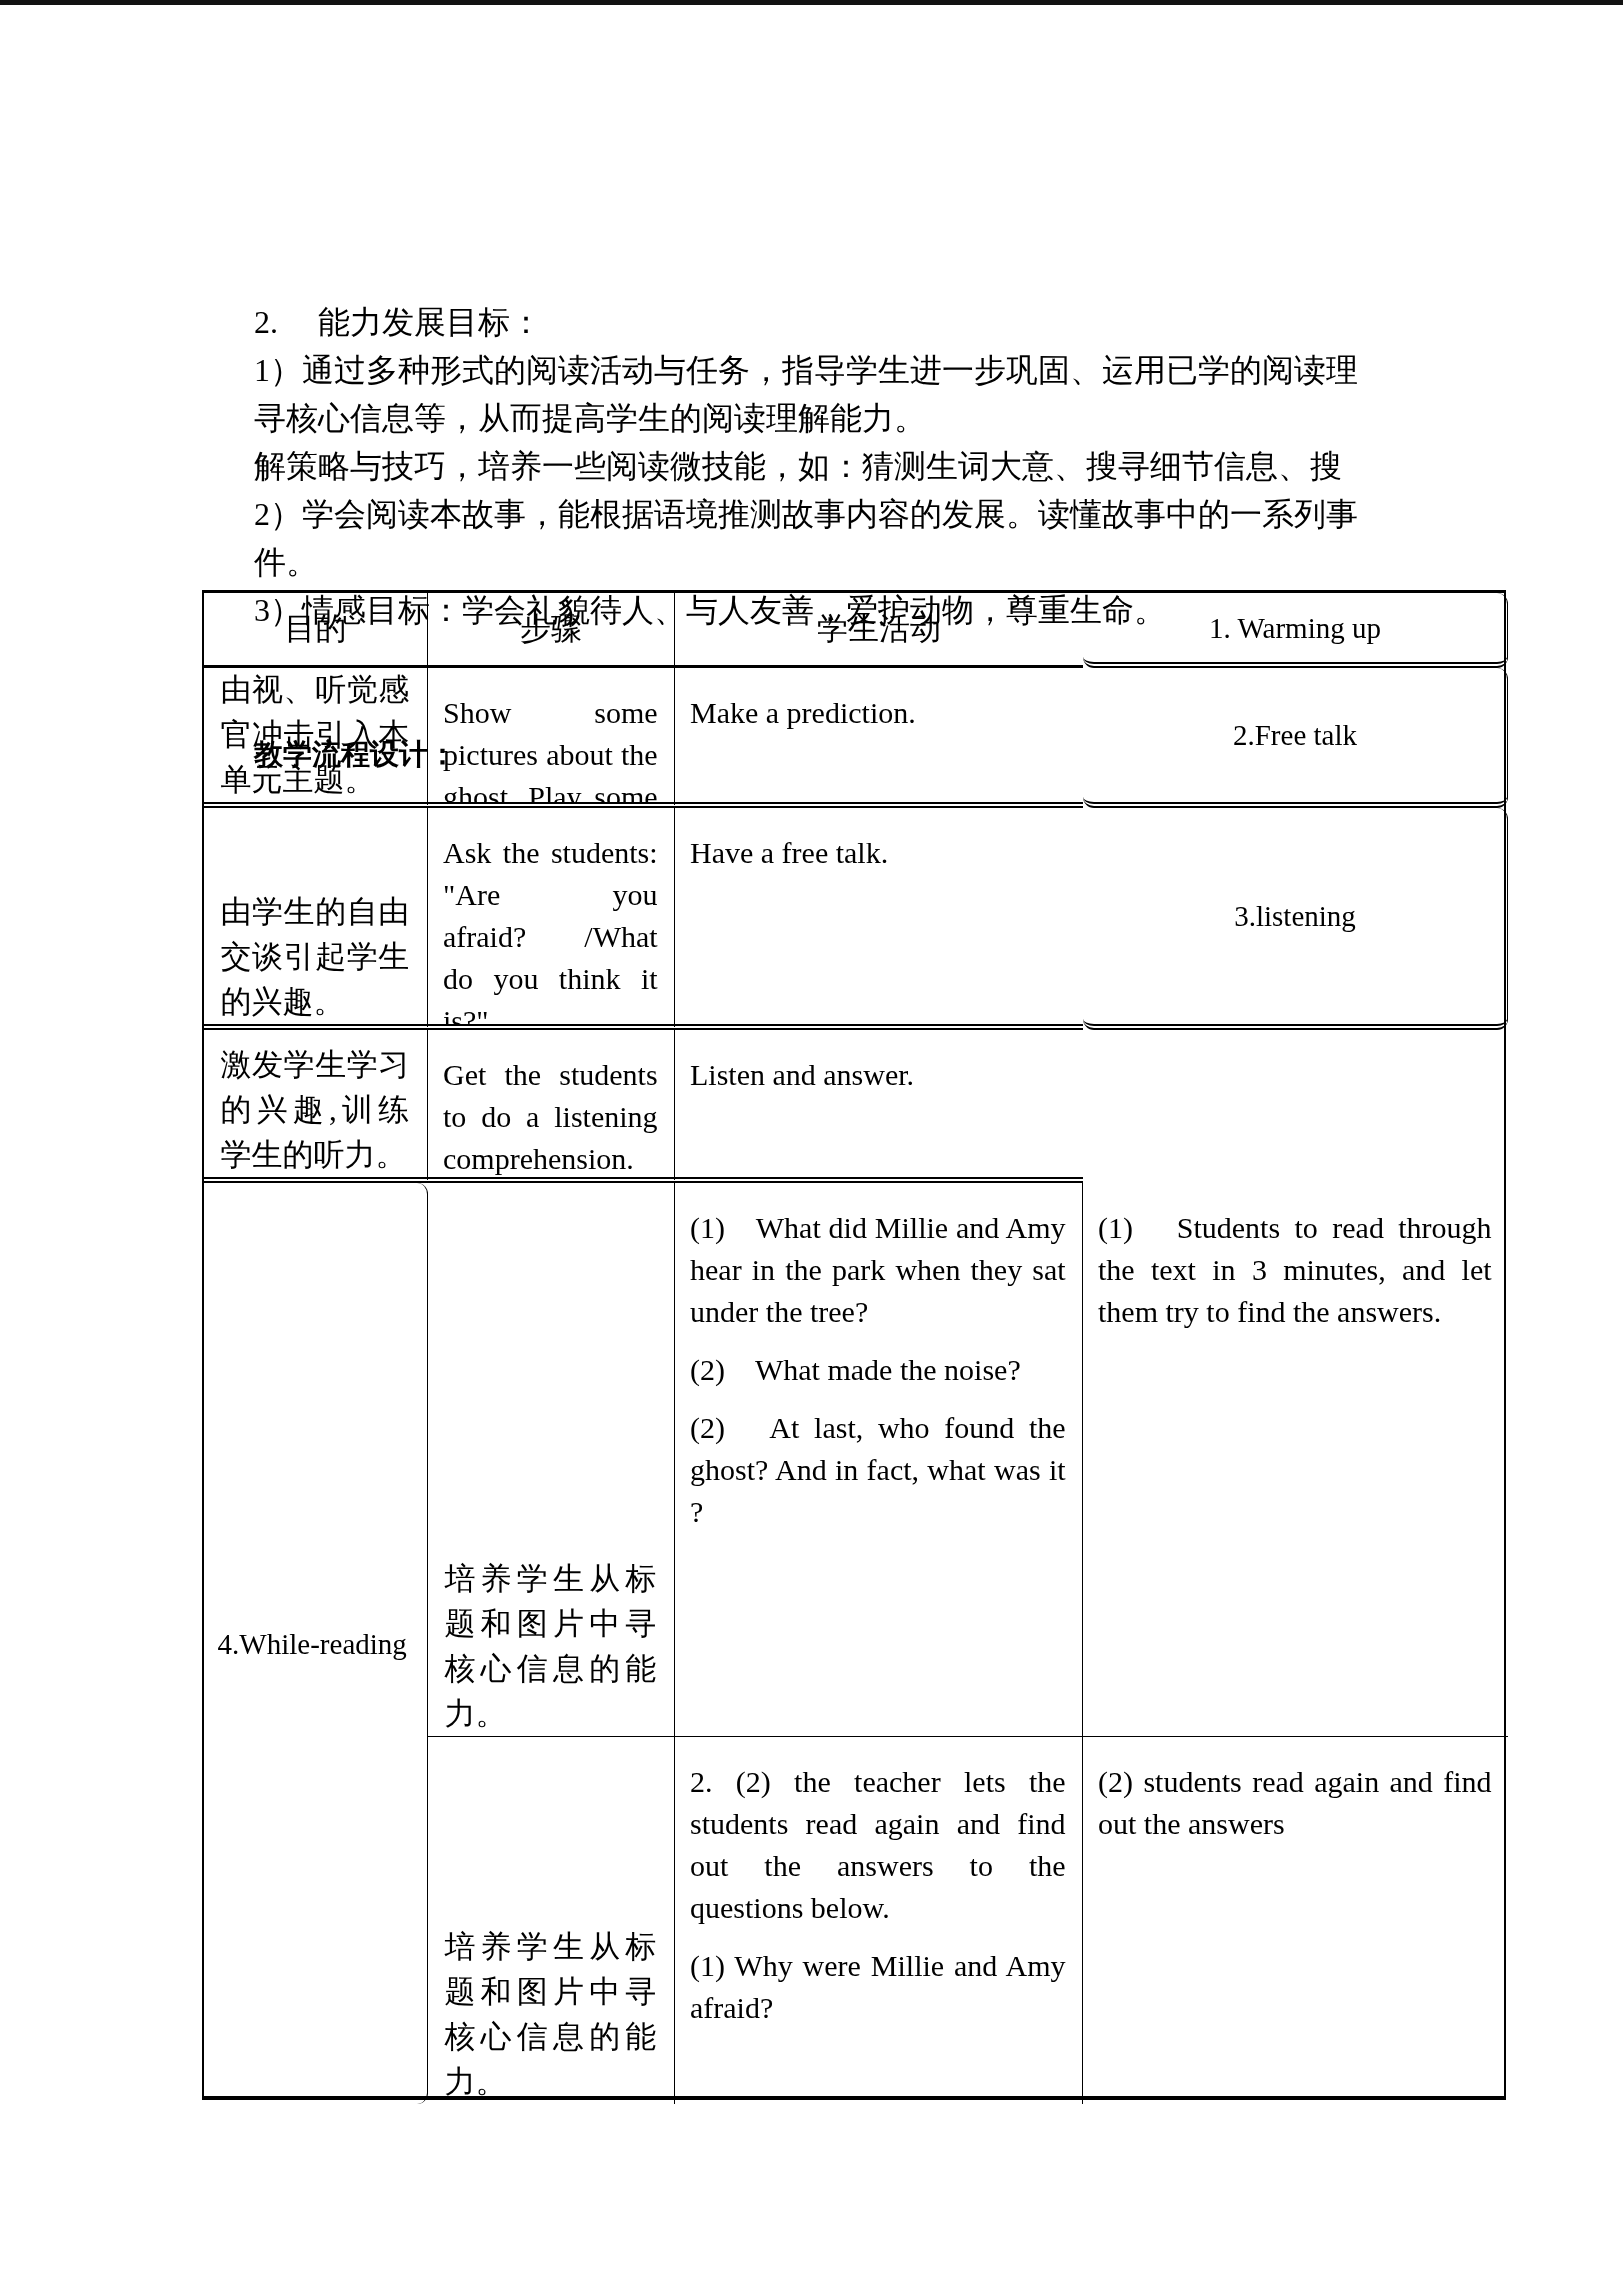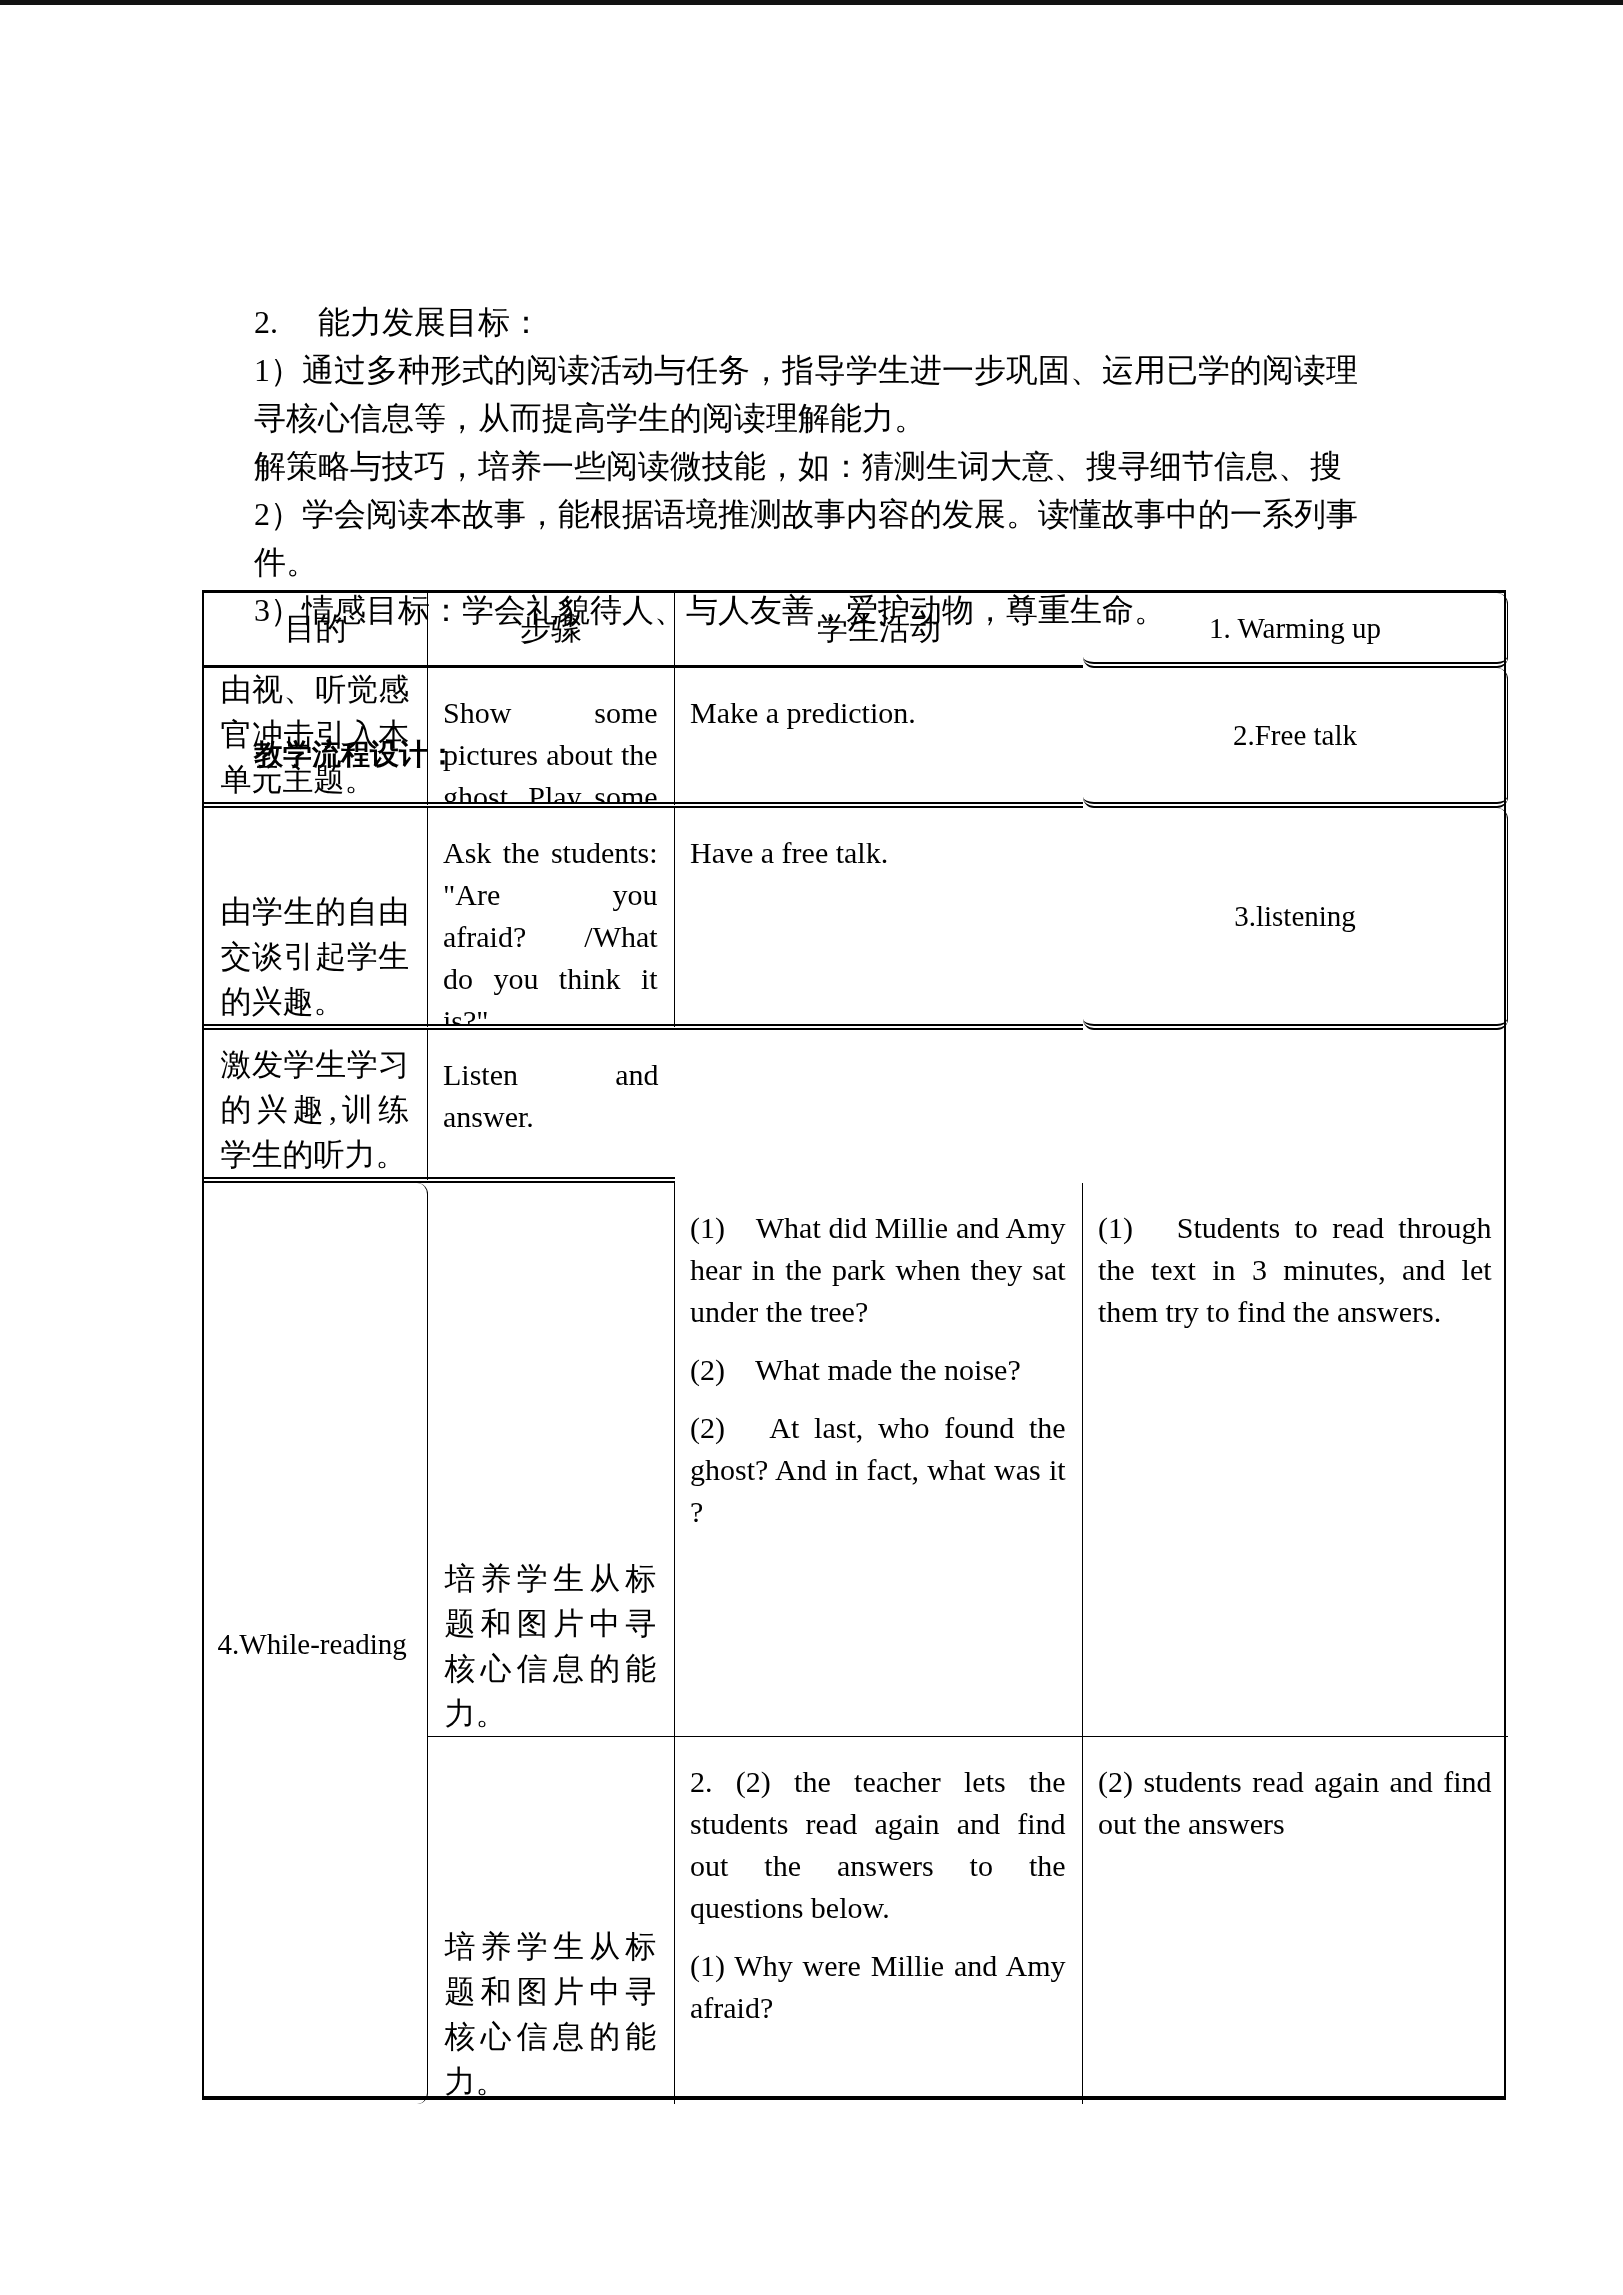--- a/index.html
+++ b/index.html
@@ -109,20 +109,23 @@
       <div class="para">Ask the students: "Are you afraid?　/What do you think it is?"</div>
     </div>
   <div class="cell en-cell rb-double last">
       <div class="para">Have a free talk.</div>
     </div>
 
   <div class="cell step-cell rb-double">3.listening</div>
   <div class="cell purpose-cell rb-double">
       <div class="para">激发学生学习的兴趣,训练学生的听力。</div>
     </div>
+  <div class="cell en-cell rb-double">
+      <div class="para">Get the students to do a listening comprehension.</div>
+    </div>
   <div class="cell en-cell rb-double last">
       <div class="para">Listen and answer.</div>
     </div>
 
   <div class="cell step-cell left step-span">4.While-reading</div>
 
   <div class="cell purpose-cell rb-thin" style="grid-column:2;grid-row:5;">
       <div class="para">培养学生从标题和图片中寻核心信息的能力。</div>
     </div>
   <div class="cell en-cell rb-thin" style="grid-column:3;grid-row:5;">

